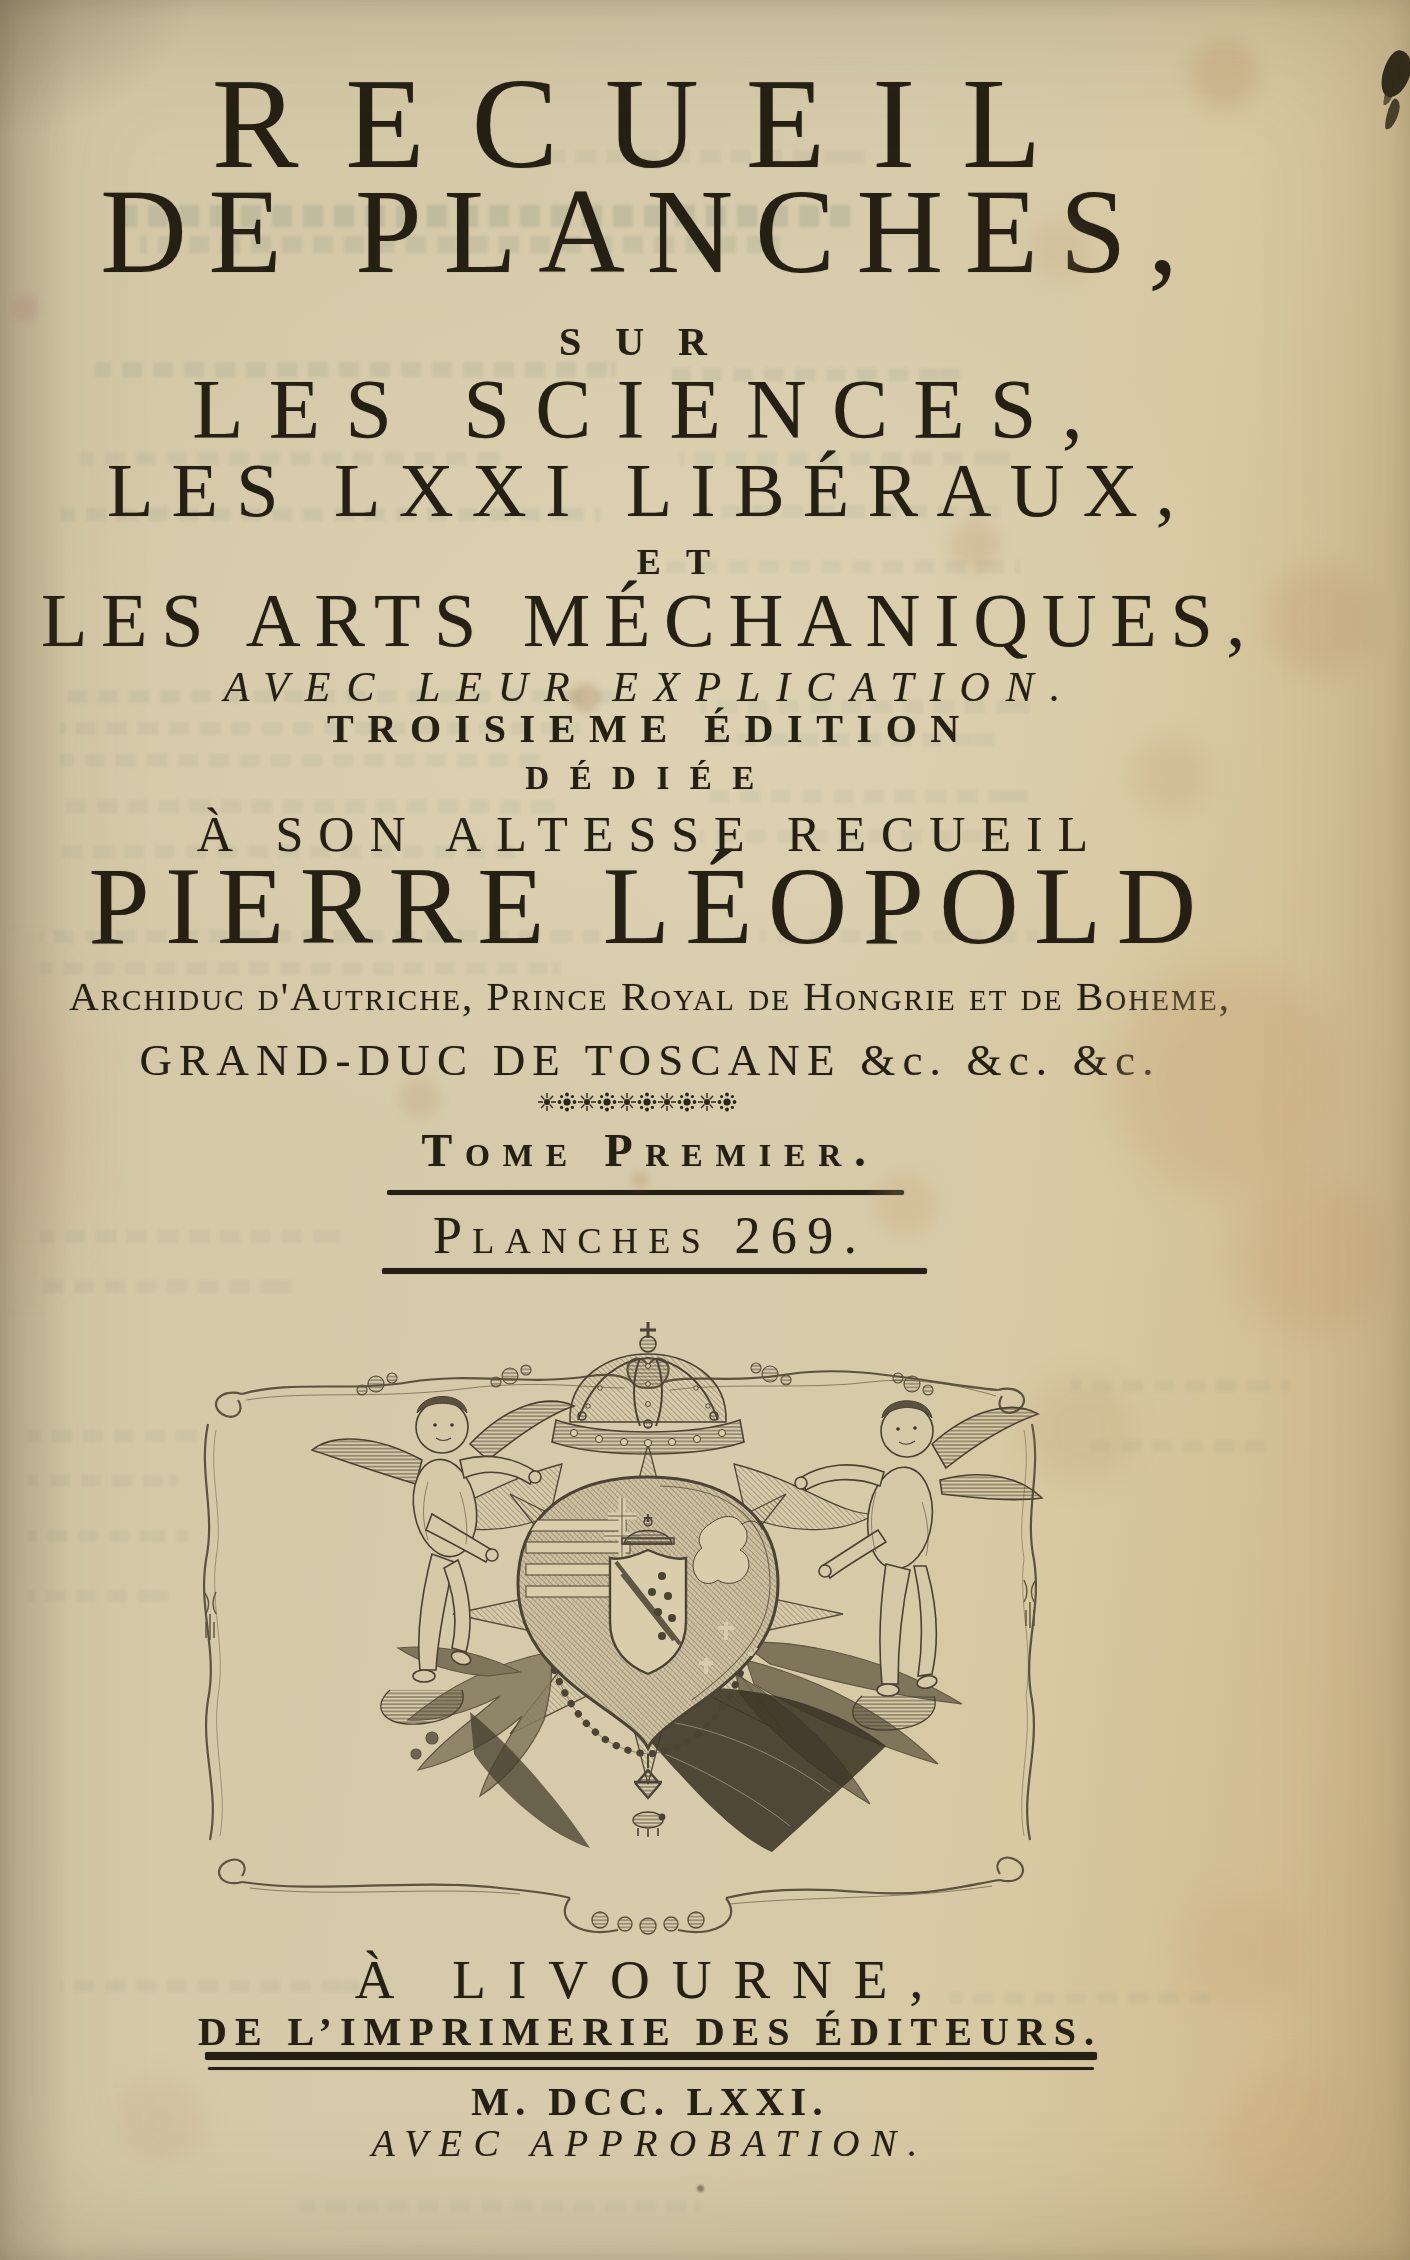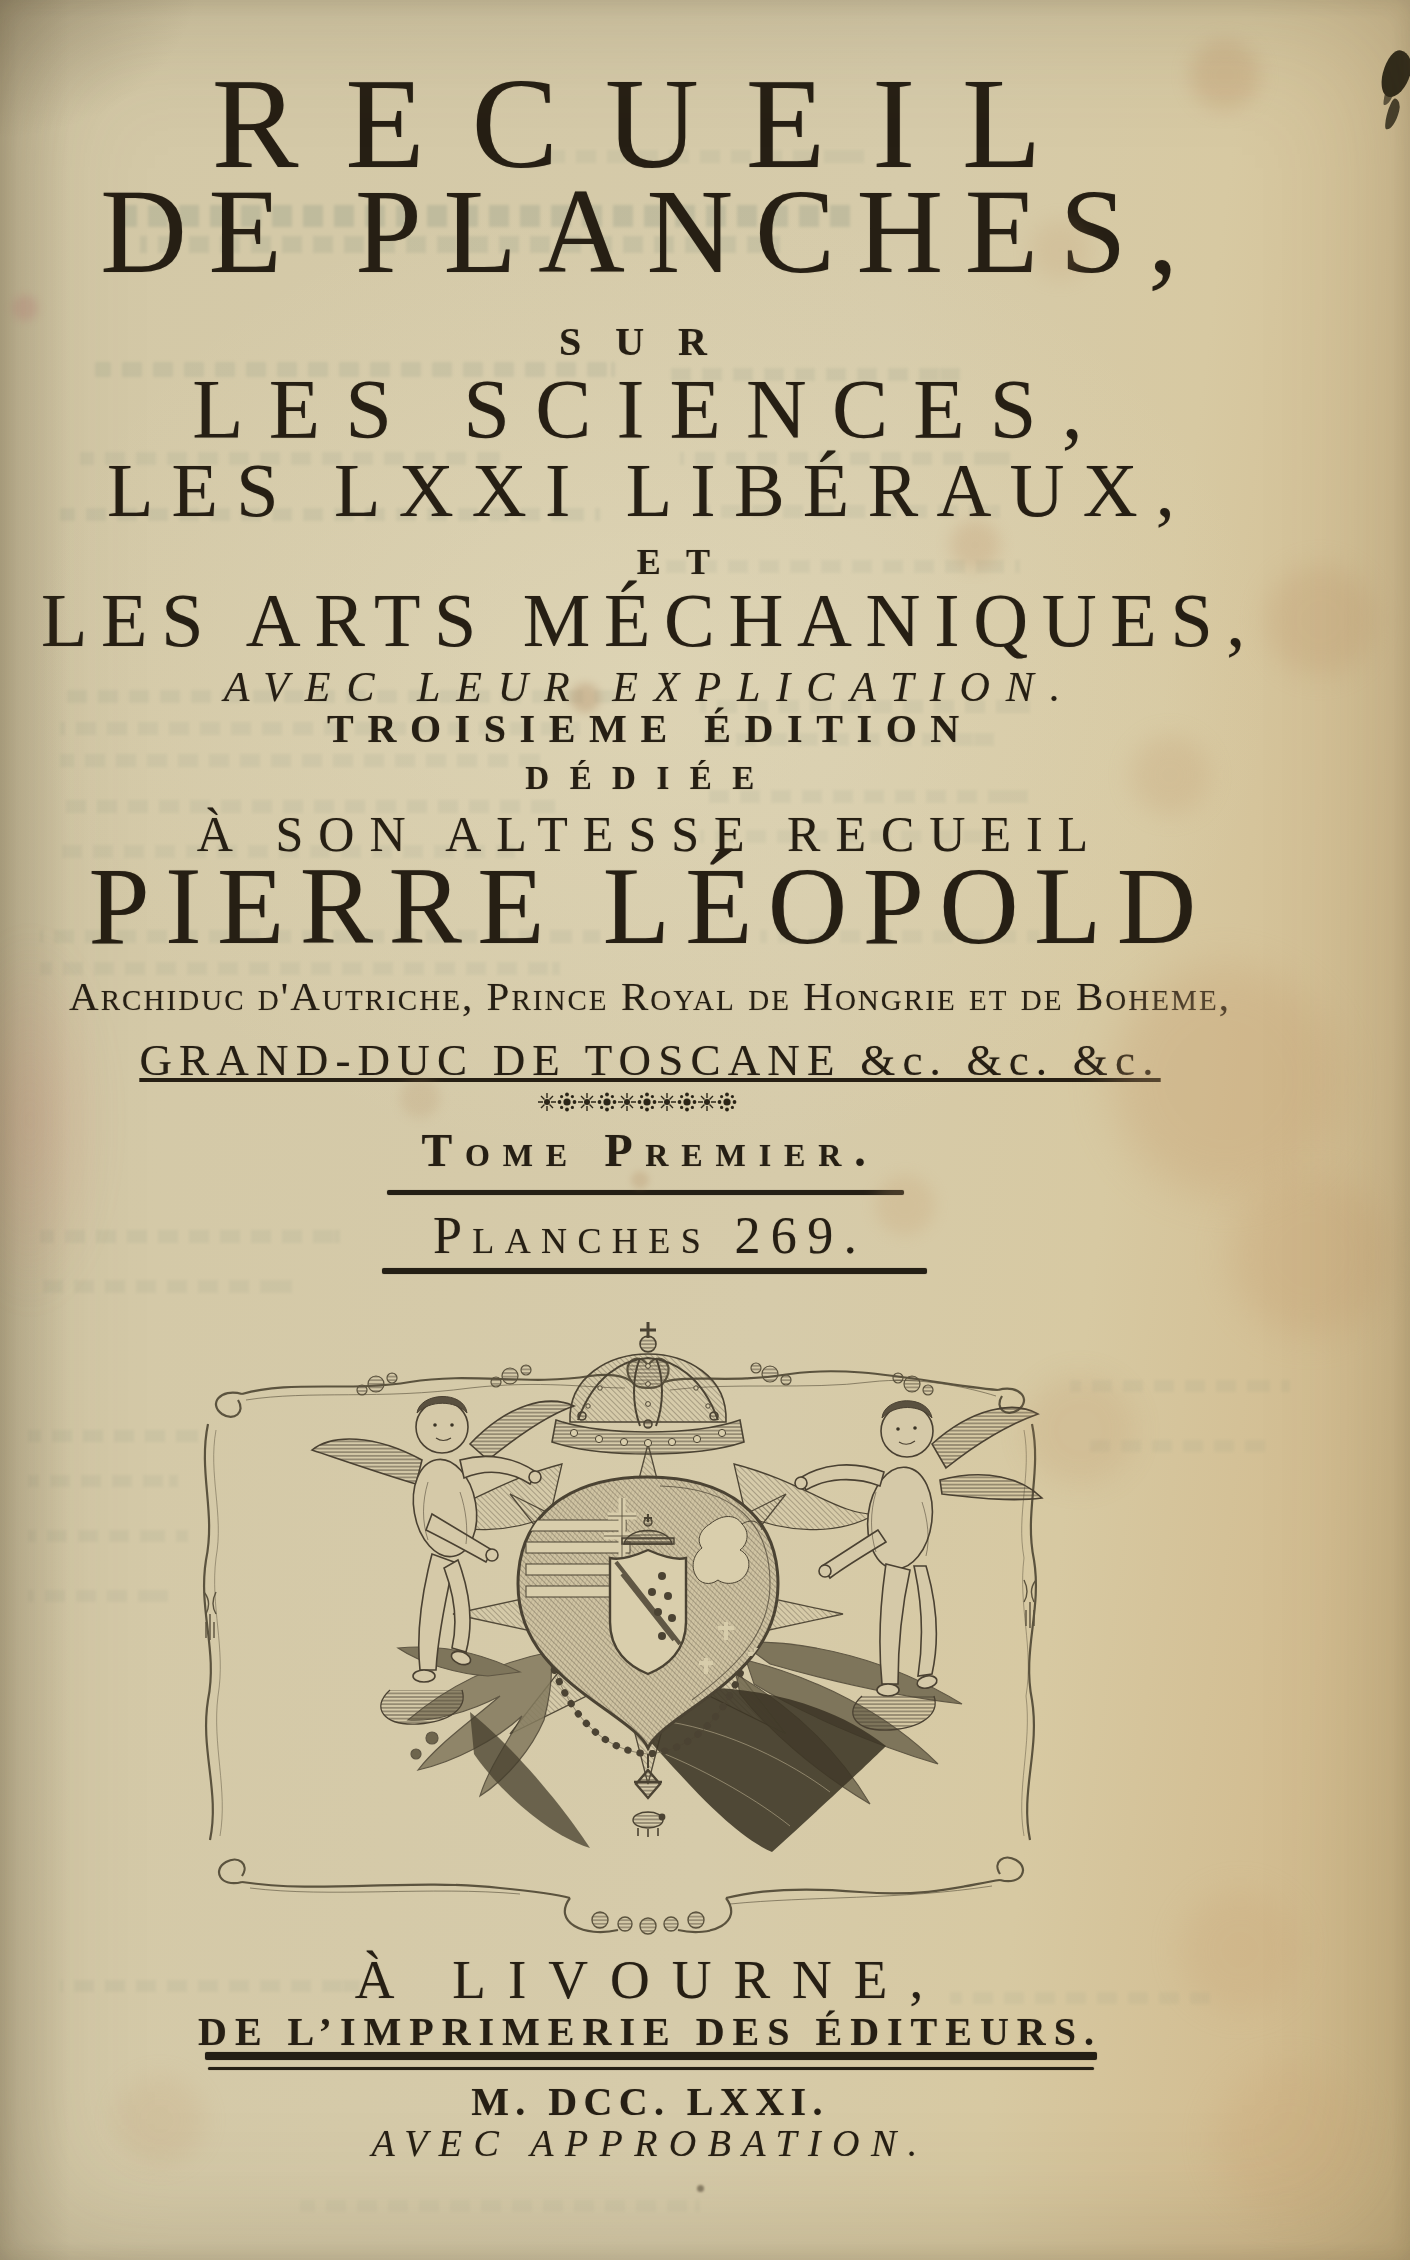--- a/index.html
+++ b/index.html
@@ -34,21 +34,21 @@
   .t-sciences  {top:368px; font-size:84px;  letter-spacing:.30em;}
   .t-liberaux  {top:452px; font-size:76px;  letter-spacing:.24em;}
   .t-et        {top:544px; font-size:36px;  letter-spacing:.7em; font-weight:bold;margin-left:36px;}
   .t-mechaniques{top:582px;font-size:76px;  letter-spacing:.18em;}
   .t-explication{top:666px;font-size:42px;  letter-spacing:.38em;}
   .t-edition   {top:709px; font-size:40px;  letter-spacing:.34em; font-weight:bold;}
   .t-dediee    {top:762px; font-size:33px;  letter-spacing:.62em; font-weight:bold;font-family:Liberation Serif, serif;}
   .t-altesse   {top:809px; font-size:50px;  letter-spacing:.30em;}
   .t-leopold   {top:851px; font-size:110px; letter-spacing:.14em;}
   .t-titles1   {top:976px; font-size:41px;  letter-spacing:.05em;}
-  .t-titles2   {top:1038px;font-size:45px;  letter-spacing:.16em;text-decoration:underline;}
+  .t-titles2   {top:1038px;font-size:45px;  letter-spacing:.16em;}
   .t-tome      {top:1128px;font-size:46px;  letter-spacing:.28em; font-weight:bold;}
   .t-planchnum {top:1210px;font-size:52px;  letter-spacing:.2em;}
   .t-livourne  {top:1952px;font-size:55px;  letter-spacing:.40em;}
   .t-imprimerie{top:2012px;font-size:40px;  letter-spacing:.2em; font-weight:bold;}
   .t-year      {top:2082px;font-size:40px;  letter-spacing:.16em; font-weight:bold;}
   .t-approbation{top:2124px;font-size:38px; letter-spacing:.3em;}
 
   .rule{position:absolute;background:#241f15;border-radius:2px;box-shadow:0 0 1px rgba(36,31,21,.6);}
   .rule-1{left:387px;top:1190px;width:517px;height:5px;}
   .rule-2{left:382px;top:1268px;width:545px;height:6px;}

